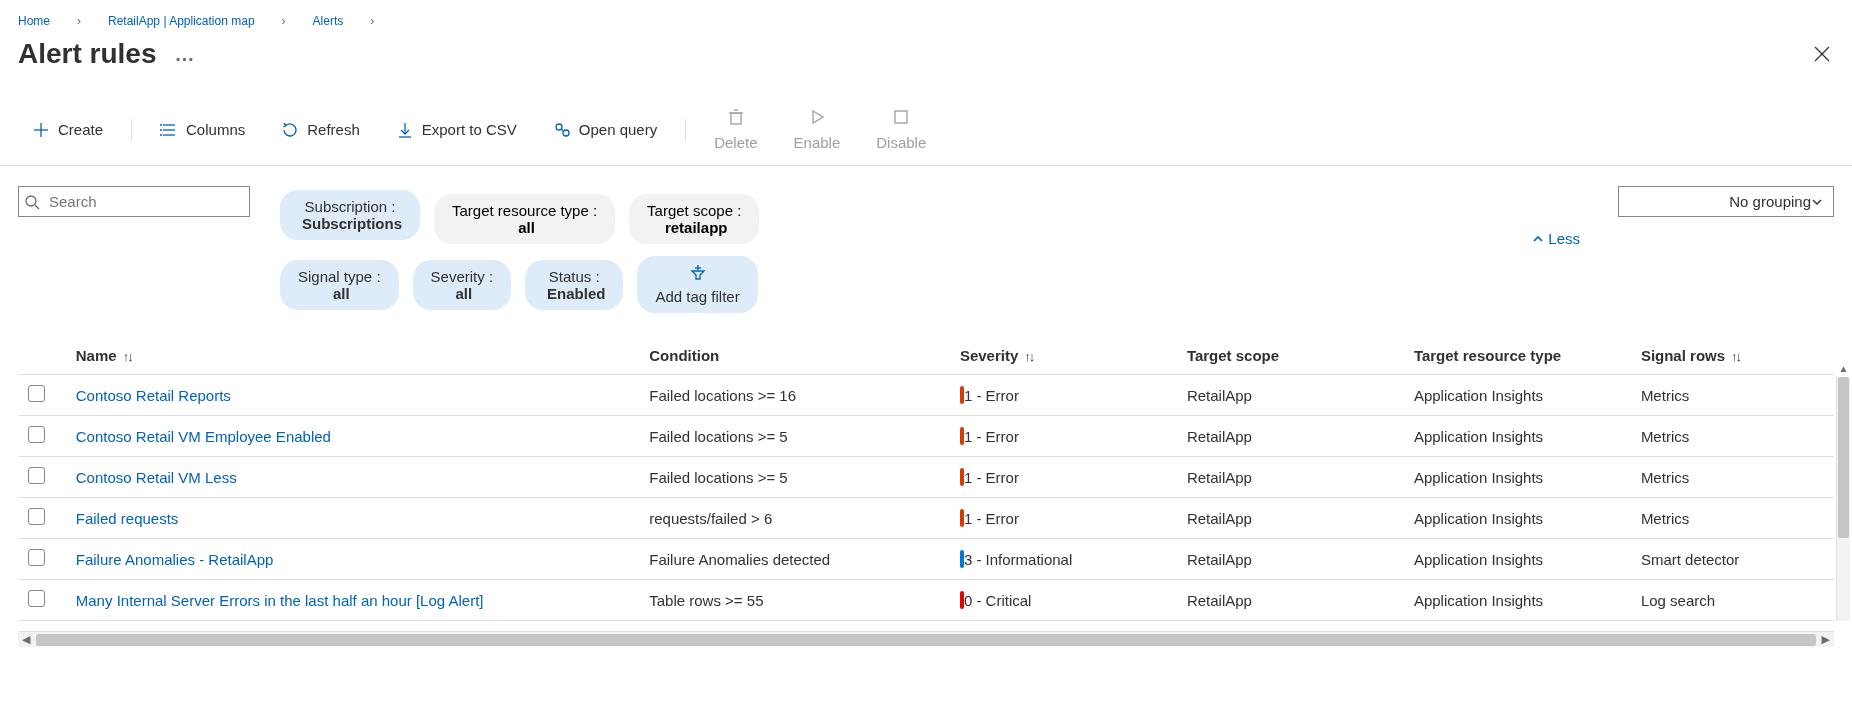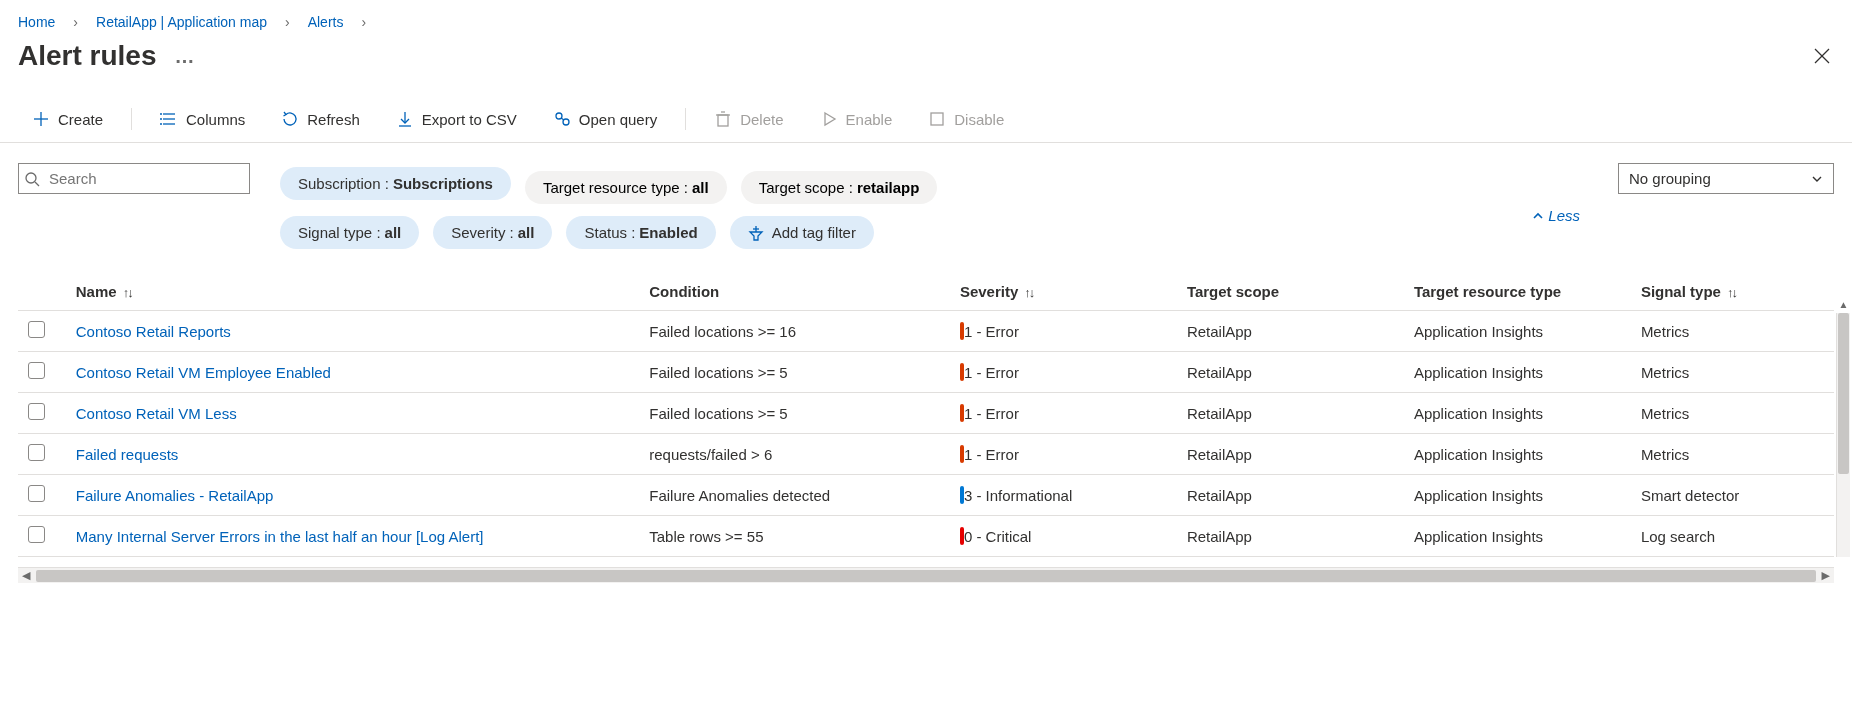--- a/index.html
+++ b/index.html
@@ -21,22 +21,22 @@
     background: var(--page-bg);
     font-family: "Segoe UI", Arial, sans-serif;
     color: var(--text-color);
     font-size: 14px;
     width: 1852px;
   }
   
   .breadcrumb {
     display: flex; align-items: center;
     padding: 14px 18px 6px 18px;
-    gap: 10px;
-    font-size: 14px;
+    gap: 19px;
+    font-size: 12px;
   }
   .breadcrumb a { color: var(--link-blue); text-decoration: none; }
   .breadcrumb .sep {
     color: #6b6b6b; padding: 0 8px;
   }
   
   .title-row {
     display: flex; align-items: center; justify-content: space-between;
     padding: 4px 20px 8px 18px;
   }
@@ -55,21 +55,21 @@
     padding: 26px 18px 10px 18px;
     gap: 8px;
     border-bottom: 1px solid var(--border);
   }
   .tool-btn {
     display: flex; align-items: center;
     gap: 8px; padding: 4px 14px;
     font-size: 15px; cursor: pointer;
     color: var(--text-color);
   }
-  .tool-btn.disabled { color: var(--disabled); cursor: default;}
+  .tool-btn.disabled { color: var(--disabled); cursor: default; flex-direction: column;}
   .tool-btn .icon { width:18px; height:18px; display:flex; align-items:center; justify-content:center;}
   .tool-btn .icon svg { stroke: var(--link-blue); fill:none; stroke-width:1.3;}
   .tool-btn.disabled .icon svg { stroke: var(--disabled); }
   .tool-sep {
     width:1px; height:22px; background:var(--border);
     margin: 0 6px;
   }
   
   .filter-bar {
     display: flex; align-items: flex-start;
@@ -94,38 +94,38 @@
   }
   .pill-row { display:flex; align-items:center; gap:14px;}
   .pill {
     display:inline-flex; align-items:center;
     background: var(--pill-bg);
     border-radius: 18px;
     padding: 8px 18px;
     font-size:15px;
     cursor:pointer;
     white-space:nowrap;
+    flex-direction:column;
   }
   .pill.disabled { background: var(--pill-disabled-bg); color:#000000; cursor:default;margin-top:8px;}
   .pill .k { font-weight:400; }
   .pill .v { font-weight:600; margin-left:4px;}
   .pill.tag { gap:8px; color:#323130; background:var(--pill-bg);}
   .pill.tag svg { stroke: var(--link-blue); }
   .less-link {
     color: var(--link-blue);
     display:flex; align-items:center; gap:4px;
     font-size:15px;
     padding-top:44px;
     padding-right: 8px;
     cursor:pointer;
-    font-style:italic;
   }
   .grouping-select {
     width: 216px;
-    display:flex; align-items:center; justify-content:space-between;
+    display:flex; align-items:center; justify-content:flex-end;
     border:1px solid #8a8886; padding:6px 10px;
     font-size:15px; cursor:pointer;
   }
   
   .table-wrap {
     margin: 16px 18px 0 18px;
     position:relative;
   }
   table {
     width:100%; border-collapse:collapse; table-layout:fixed;
@@ -372,21 +372,21 @@
         <col class="col-sig">
     </colgroup>
     <thead>
       <tr>
         <th></th>
         <th><span>Name</span><span class="sort">↑↓</span></th>
         <th><span>Condition</span></th>
         <th><span>Severity</span><span class="sort">↑↓</span></th>
         <th><span>Target scope</span></th>
         <th><span>Target resource type</span></th>
-        <th><span>Signal type</span><span class="sort">↑↓</span></th>
+        <th><span>Signal rows</span><span class="sort">↑↓</span></th>
       </tr>
     </thead>
     <tbody id="rows-body">
         <tr>
           <td><span class="chk"></span></td>
           <td class="name"><a href="#">Contoso Retail Reports</a></td>
           <td>Failed locations &gt;= 16</td>
           <td>
             <div class="sev-cell sev-1">
               <span class="sev-bar"></span>

